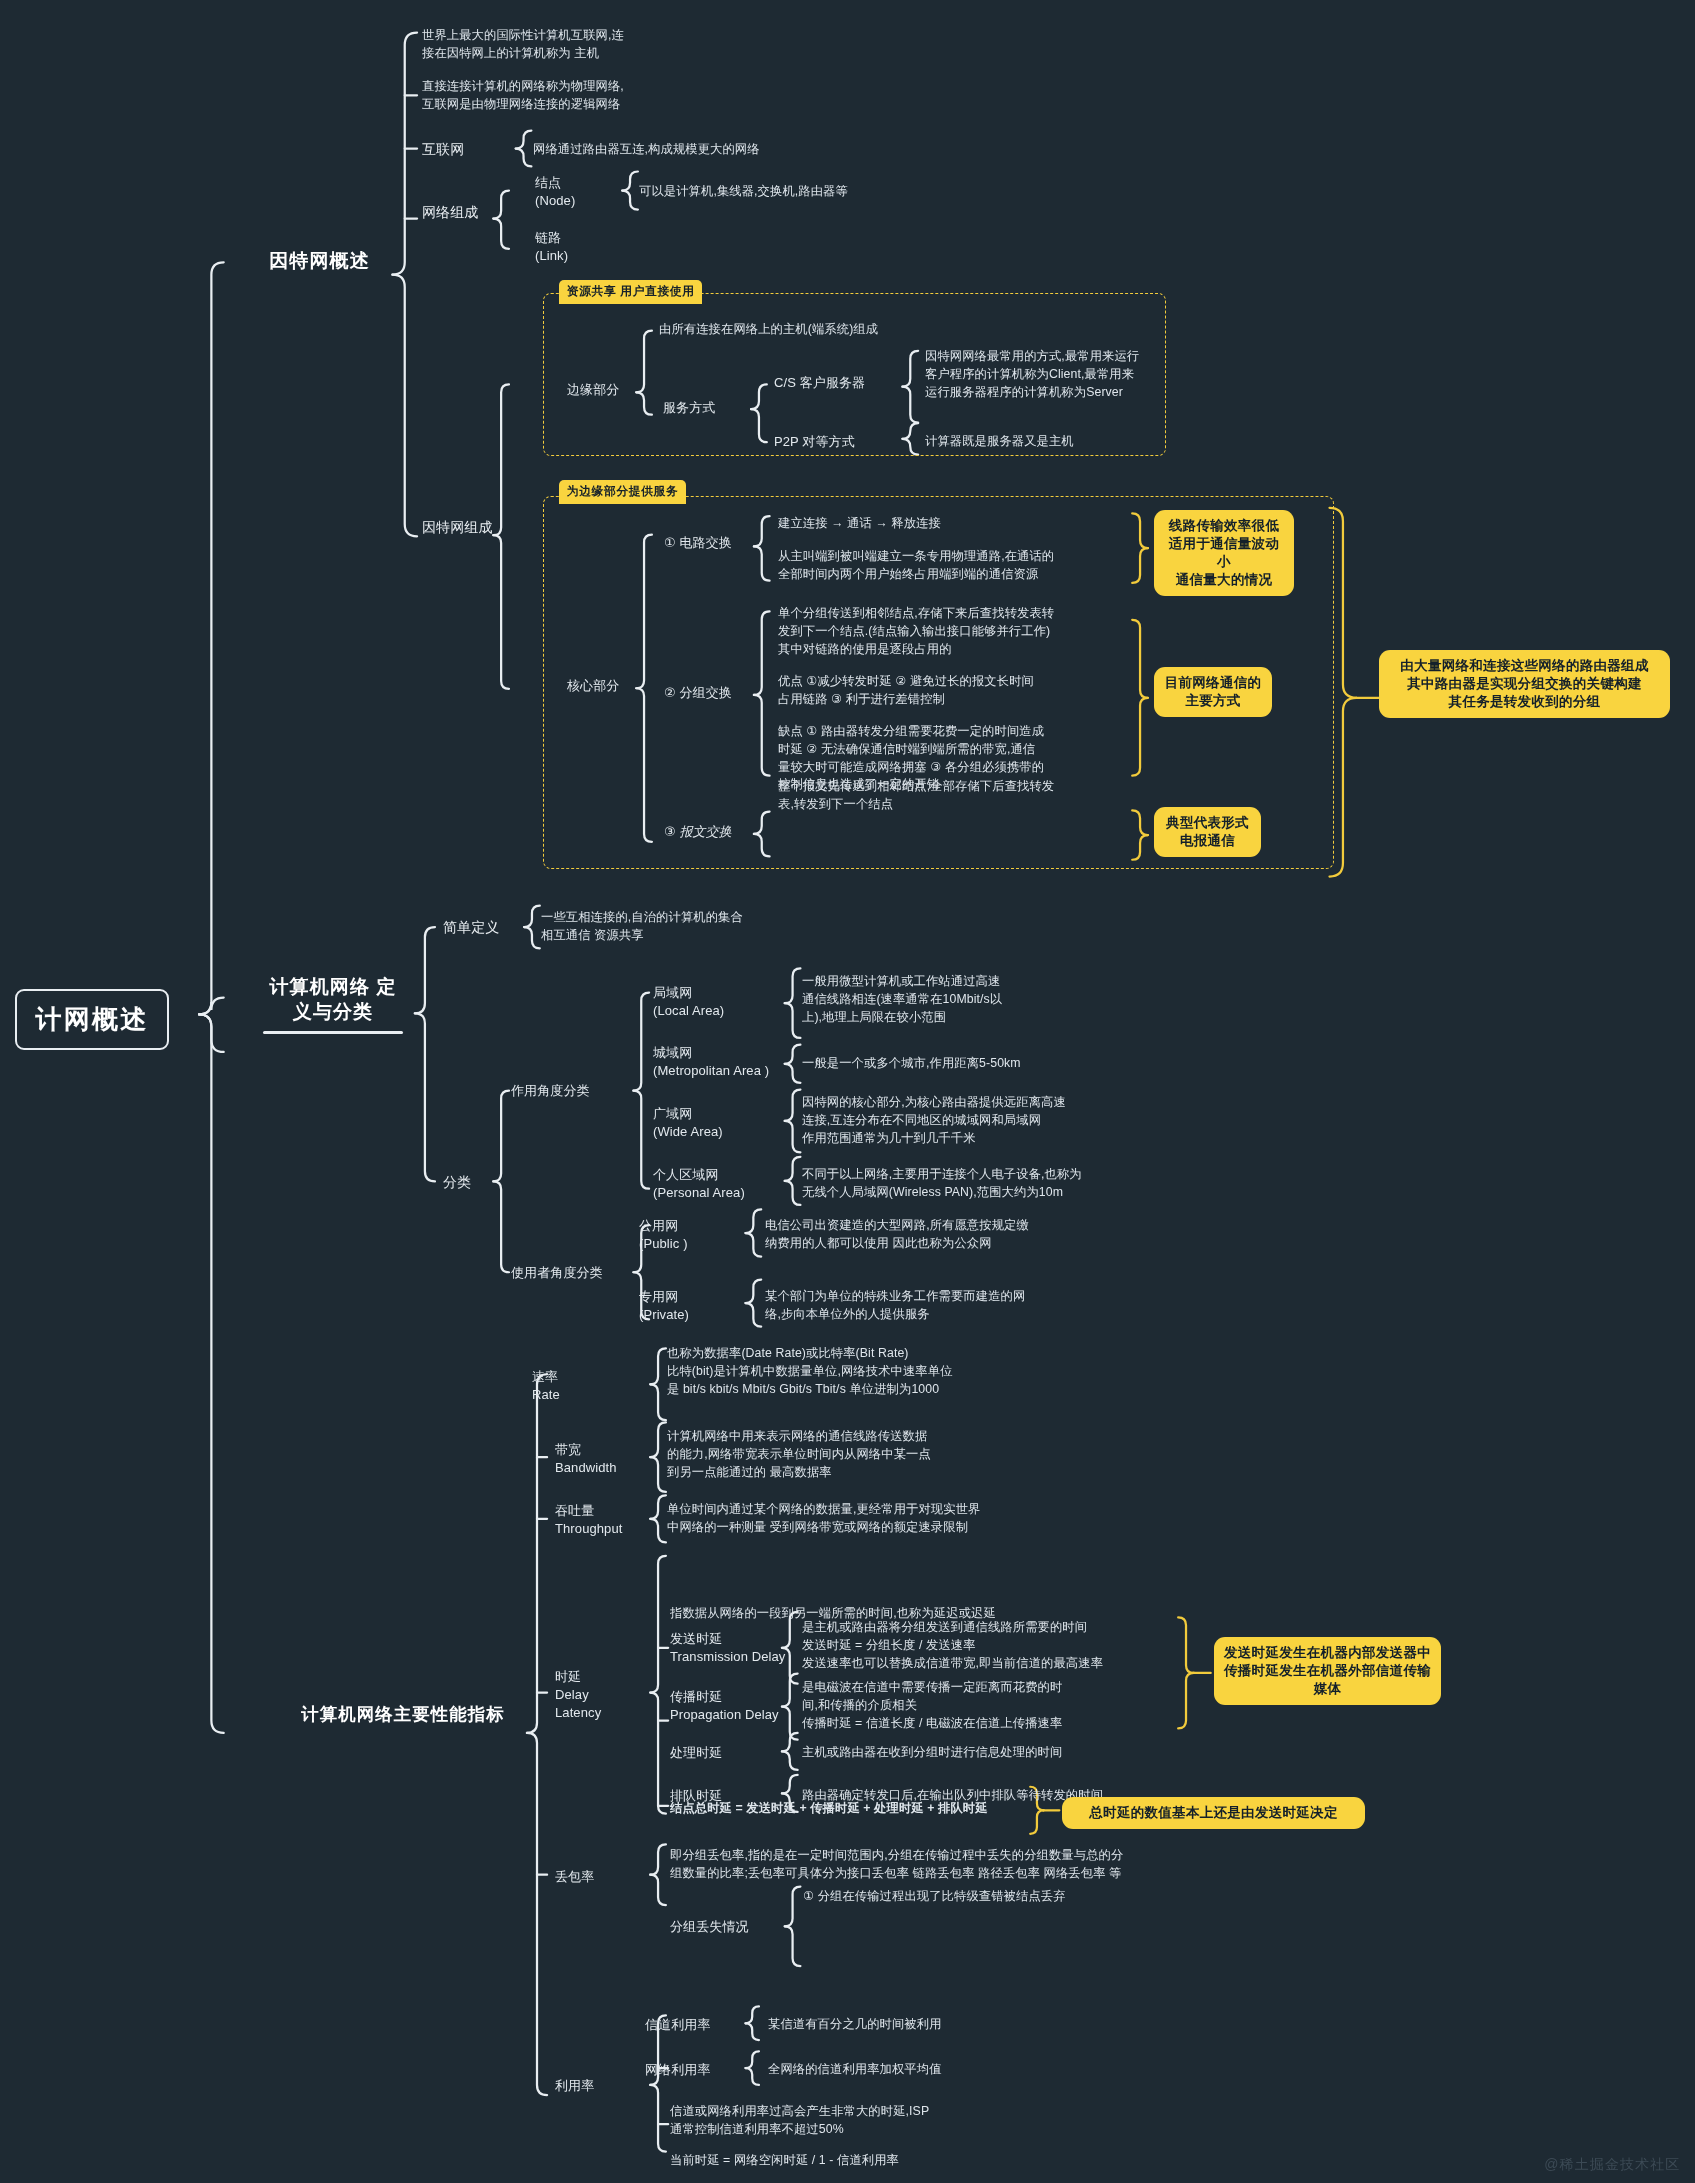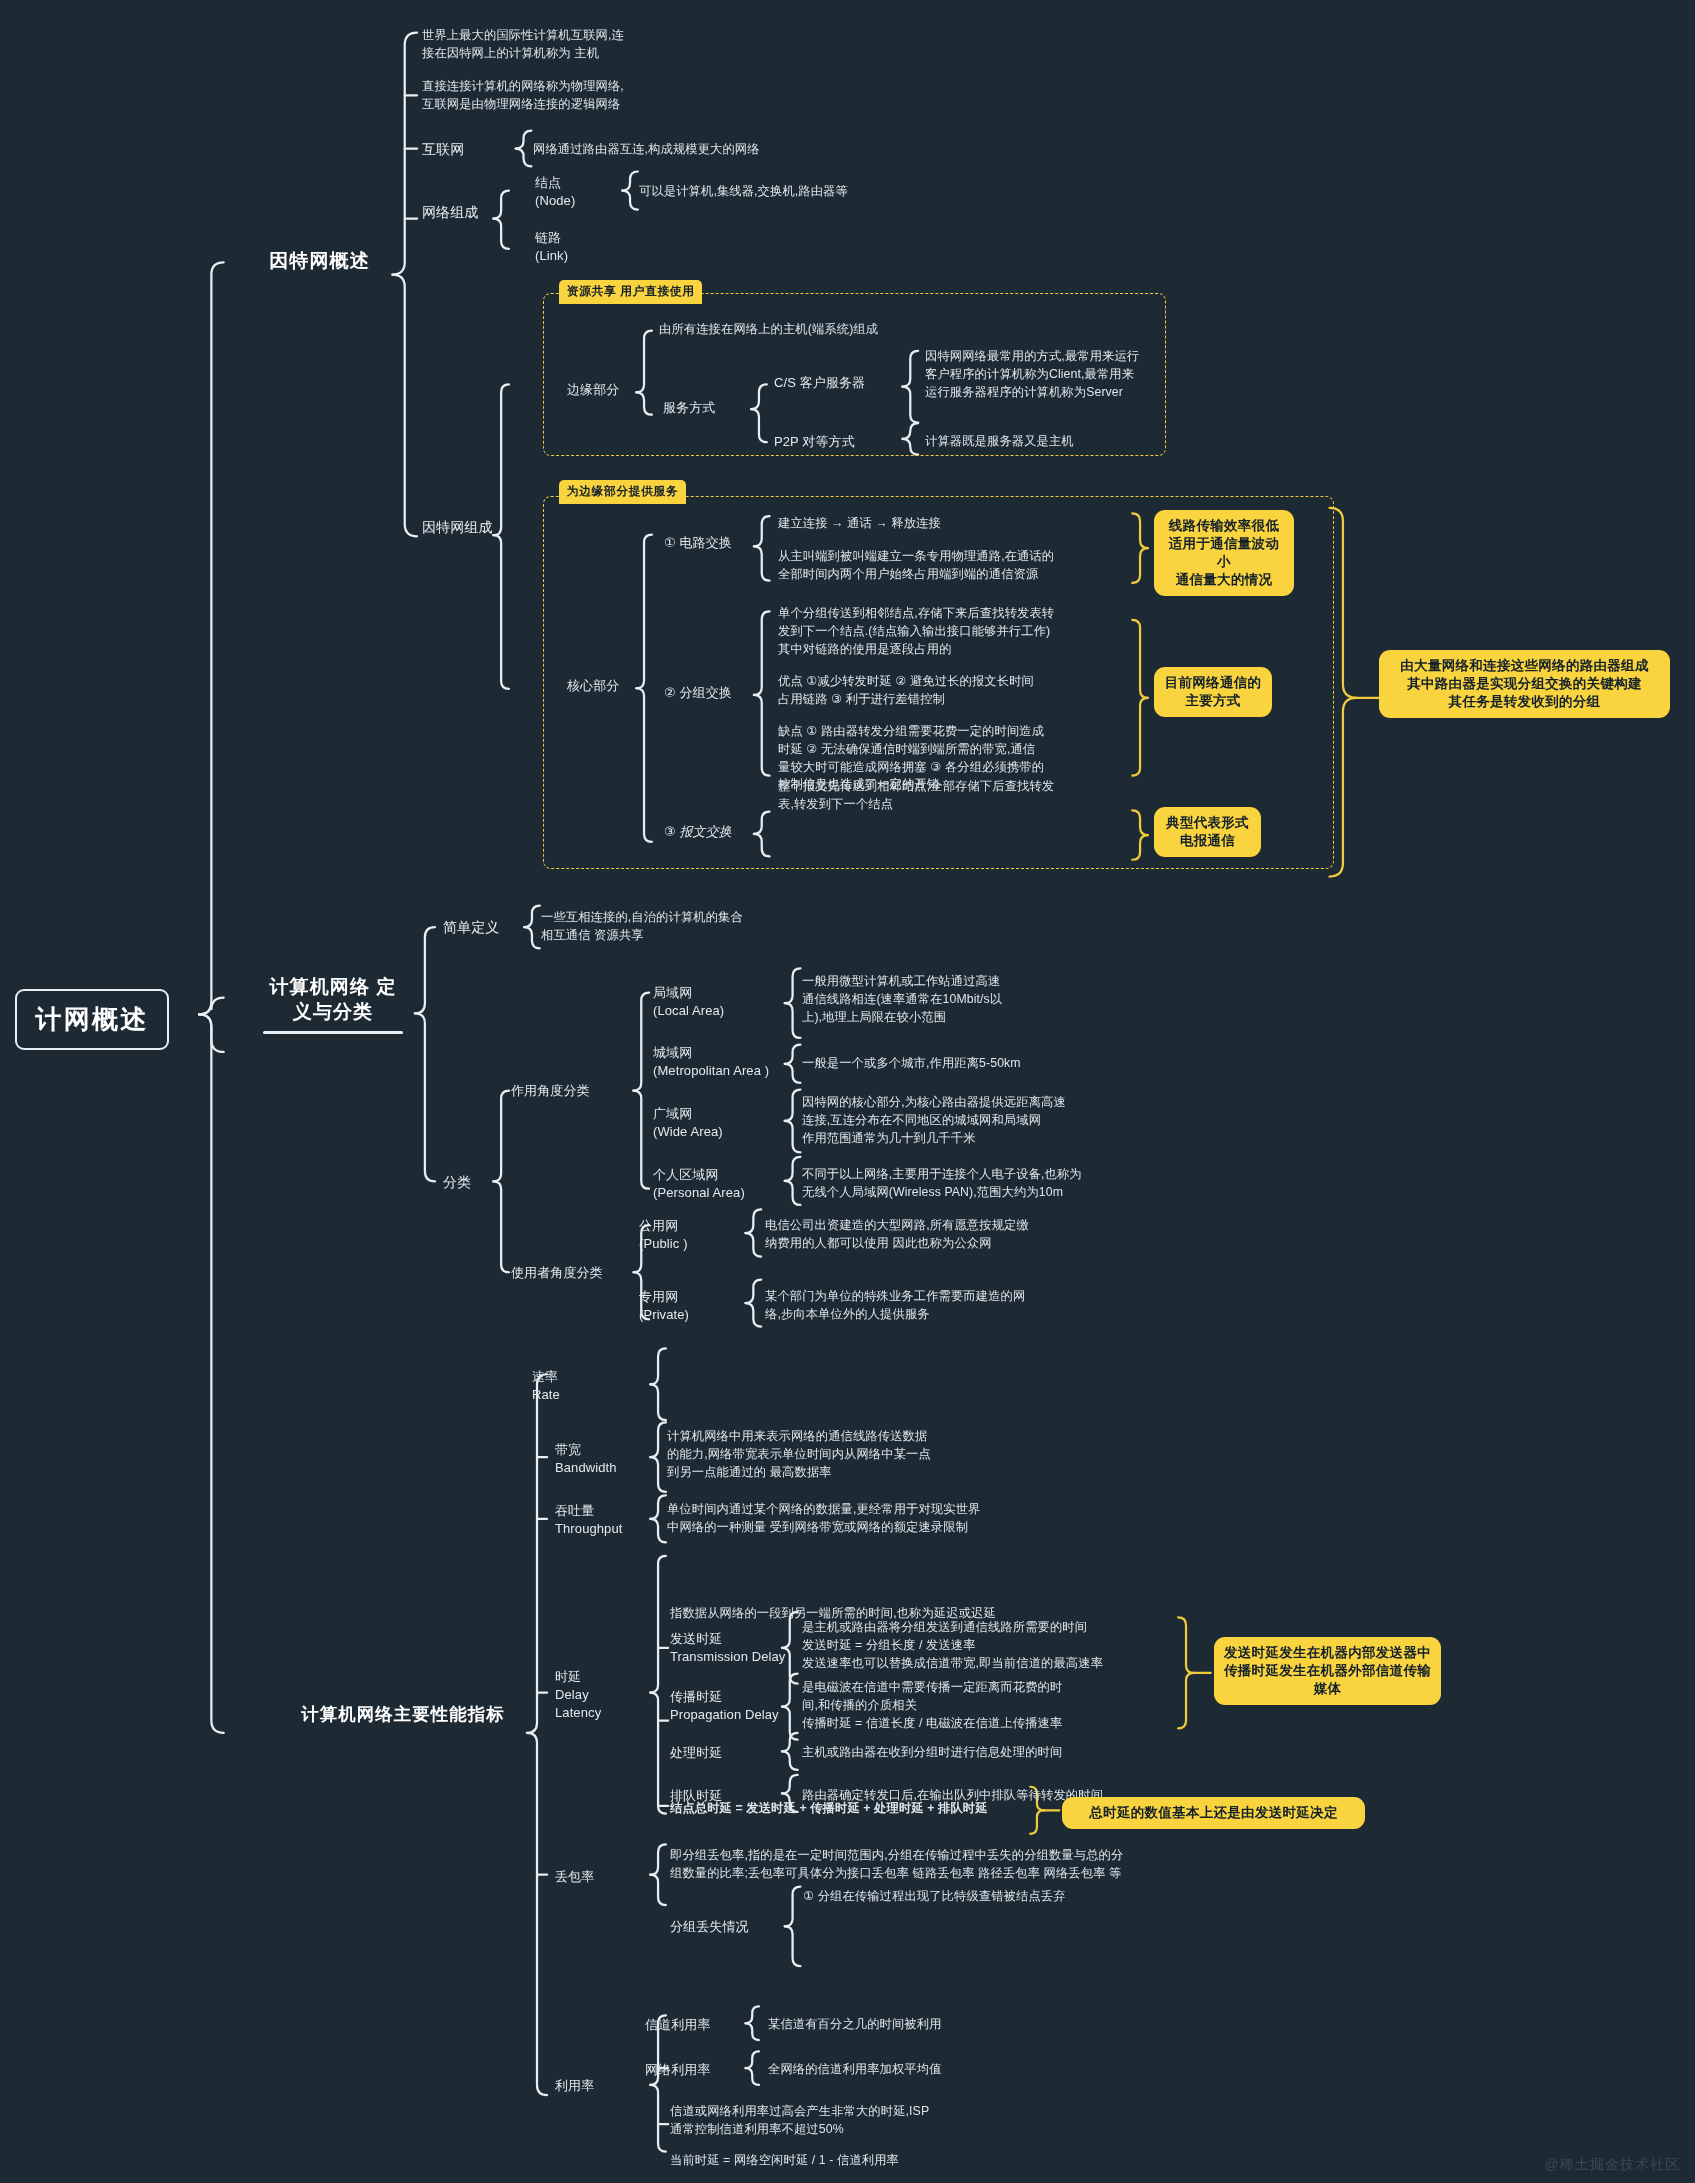--- a/index.html
+++ b/index.html
@@ -358,20 +358,23 @@
 (Private)</div>
   <div class="node txt leaf" style="left:765px; top:1288px; width:314px;">某个部门为单位的特殊业务工作需要而建造的网
 络,步向本单位外的人提供服务</div>
 
   <div class="node l1" style="left:263px; top:1703px; width:280px; font-size:17.4px;">
     <div>计算机网络主要性能指标</div>
   </div>
 
   <div class="node txt l3" style="left:532px; top:1368px;">速率
 Rate</div>
+  <div class="node txt leaf" style="left:667px; top:1345px; width:359px;">也称为数据率(Date Rate)或比特率(Bit Rate)
+比特(bit)是计算机中数据量单位,网络技术中速率单位
+是 bit/s  kbit/s  Mbit/s  Gbit/s  Tbit/s 单位进制为1000</div>
 
   <div class="node txt l3" style="left:555px; top:1441px;">带宽
 Bandwidth</div>
   <div class="node txt leaf" style="left:667px; top:1428px; width:336px;">计算机网络中用来表示网络的通信线路传送数据
 的能力,网络带宽表示单位时间内从网络中某一点
 到另一点能通过的 最高数据率</div>
 
   <div class="node txt l3" style="left:555px; top:1502px;">吞吐量
 Throughput</div>
   <div class="node txt leaf" style="left:667px; top:1501px; width:381px;">单位时间内通过某个网络的数据量,更经常用于对现实世界

